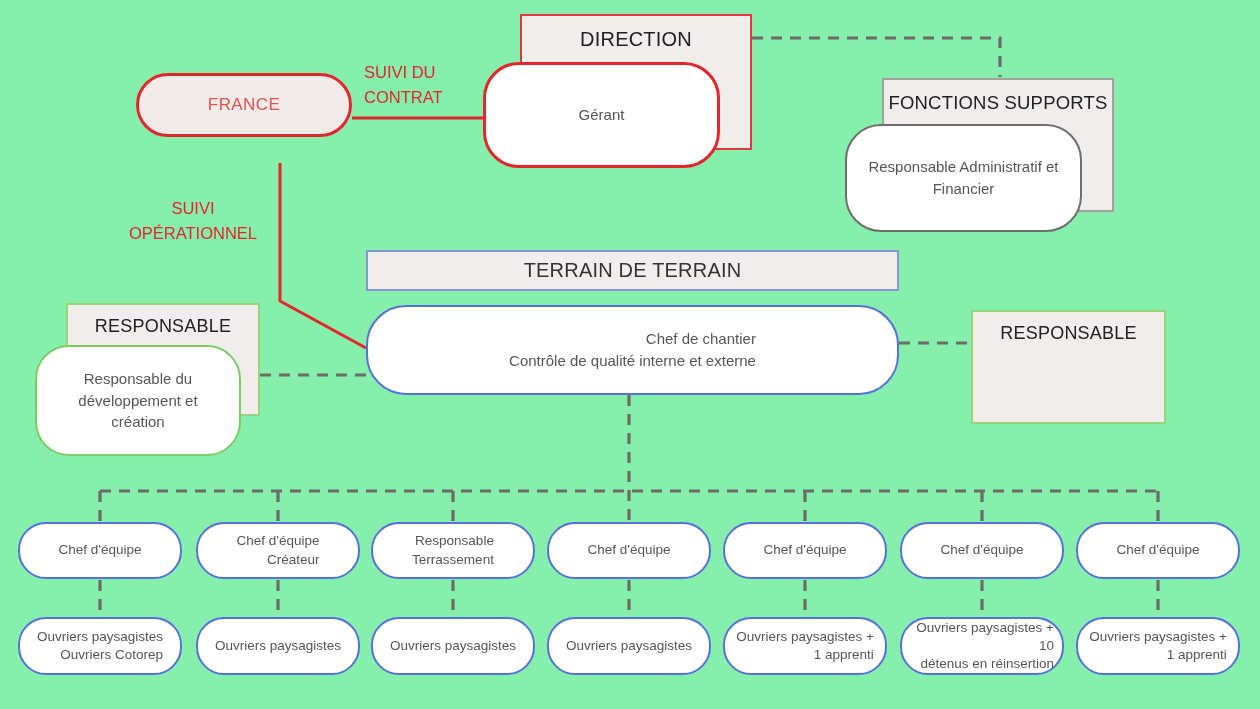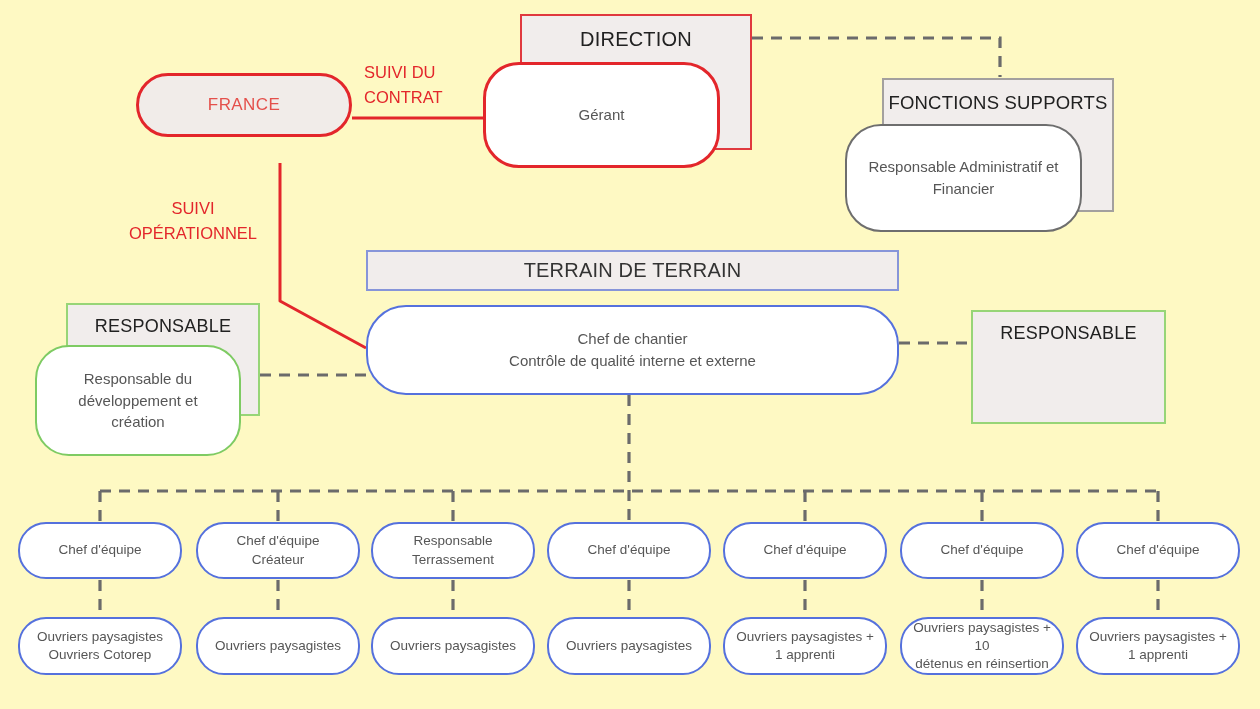--- a/index.html
+++ b/index.html
@@ -1,17 +1,17 @@
 <!DOCTYPE html>
 <html><head>
 <meta charset="utf-8">
 <style>
   html,body{margin:0;padding:0;background:#ffffff;}
   .canvas{
-    position:relative;width:1260px;height:709px;background:#fef9c3;
+    position:relative;width:1260px;height:709px;background:#86efac;
     font-family:"Liberation Sans",sans-serif;overflow:hidden;
   }
   .node{position:absolute;box-sizing:border-box;}
   svg.connectors{position:absolute;left:0;top:0;z-index:1;}
 
   
   .panel{background:#f1edec;z-index:2;}
   .panel.red{border:2px solid #e0393e;}
   .panel.gray{border:2px solid #a3a09e;}
   .panel.green{border:2px solid #97d577;}
@@ -24,21 +24,21 @@
   .panel-title.sm{font-size:18px;padding-top:11px;}
 
   
   .pill{
     background:#ffffff;border-radius:36px;z-index:3;
     display:flex;align-items:center;justify-content:center;text-align:center;
   }
   .pill.red{border:3px solid #e3262b;}
   .pill.gray{border:2.5px solid #6e6e6e;}
   .pill.green{border:2.5px solid #7ecb63;}
-  .pill.blue{border:2.5px solid #5571dd;}
+  .pill.blue{border:2.5px solid #5571dd;text-align:right;}
   .pill.tint{background:#f1ece9;}
   .pill.r28{border-radius:28px;}
   .pill.r40{border-radius:40px;}
   .pill-text{
     color:#565656;font-size:15px;line-height:1.45;white-space:pre-line;
     padding:0 8px;
   }
   .pill-text.small{font-size:13.5px;line-height:1.35;}
   .france-text{color:#e4504b;font-size:17px;letter-spacing:.4px;}
 

